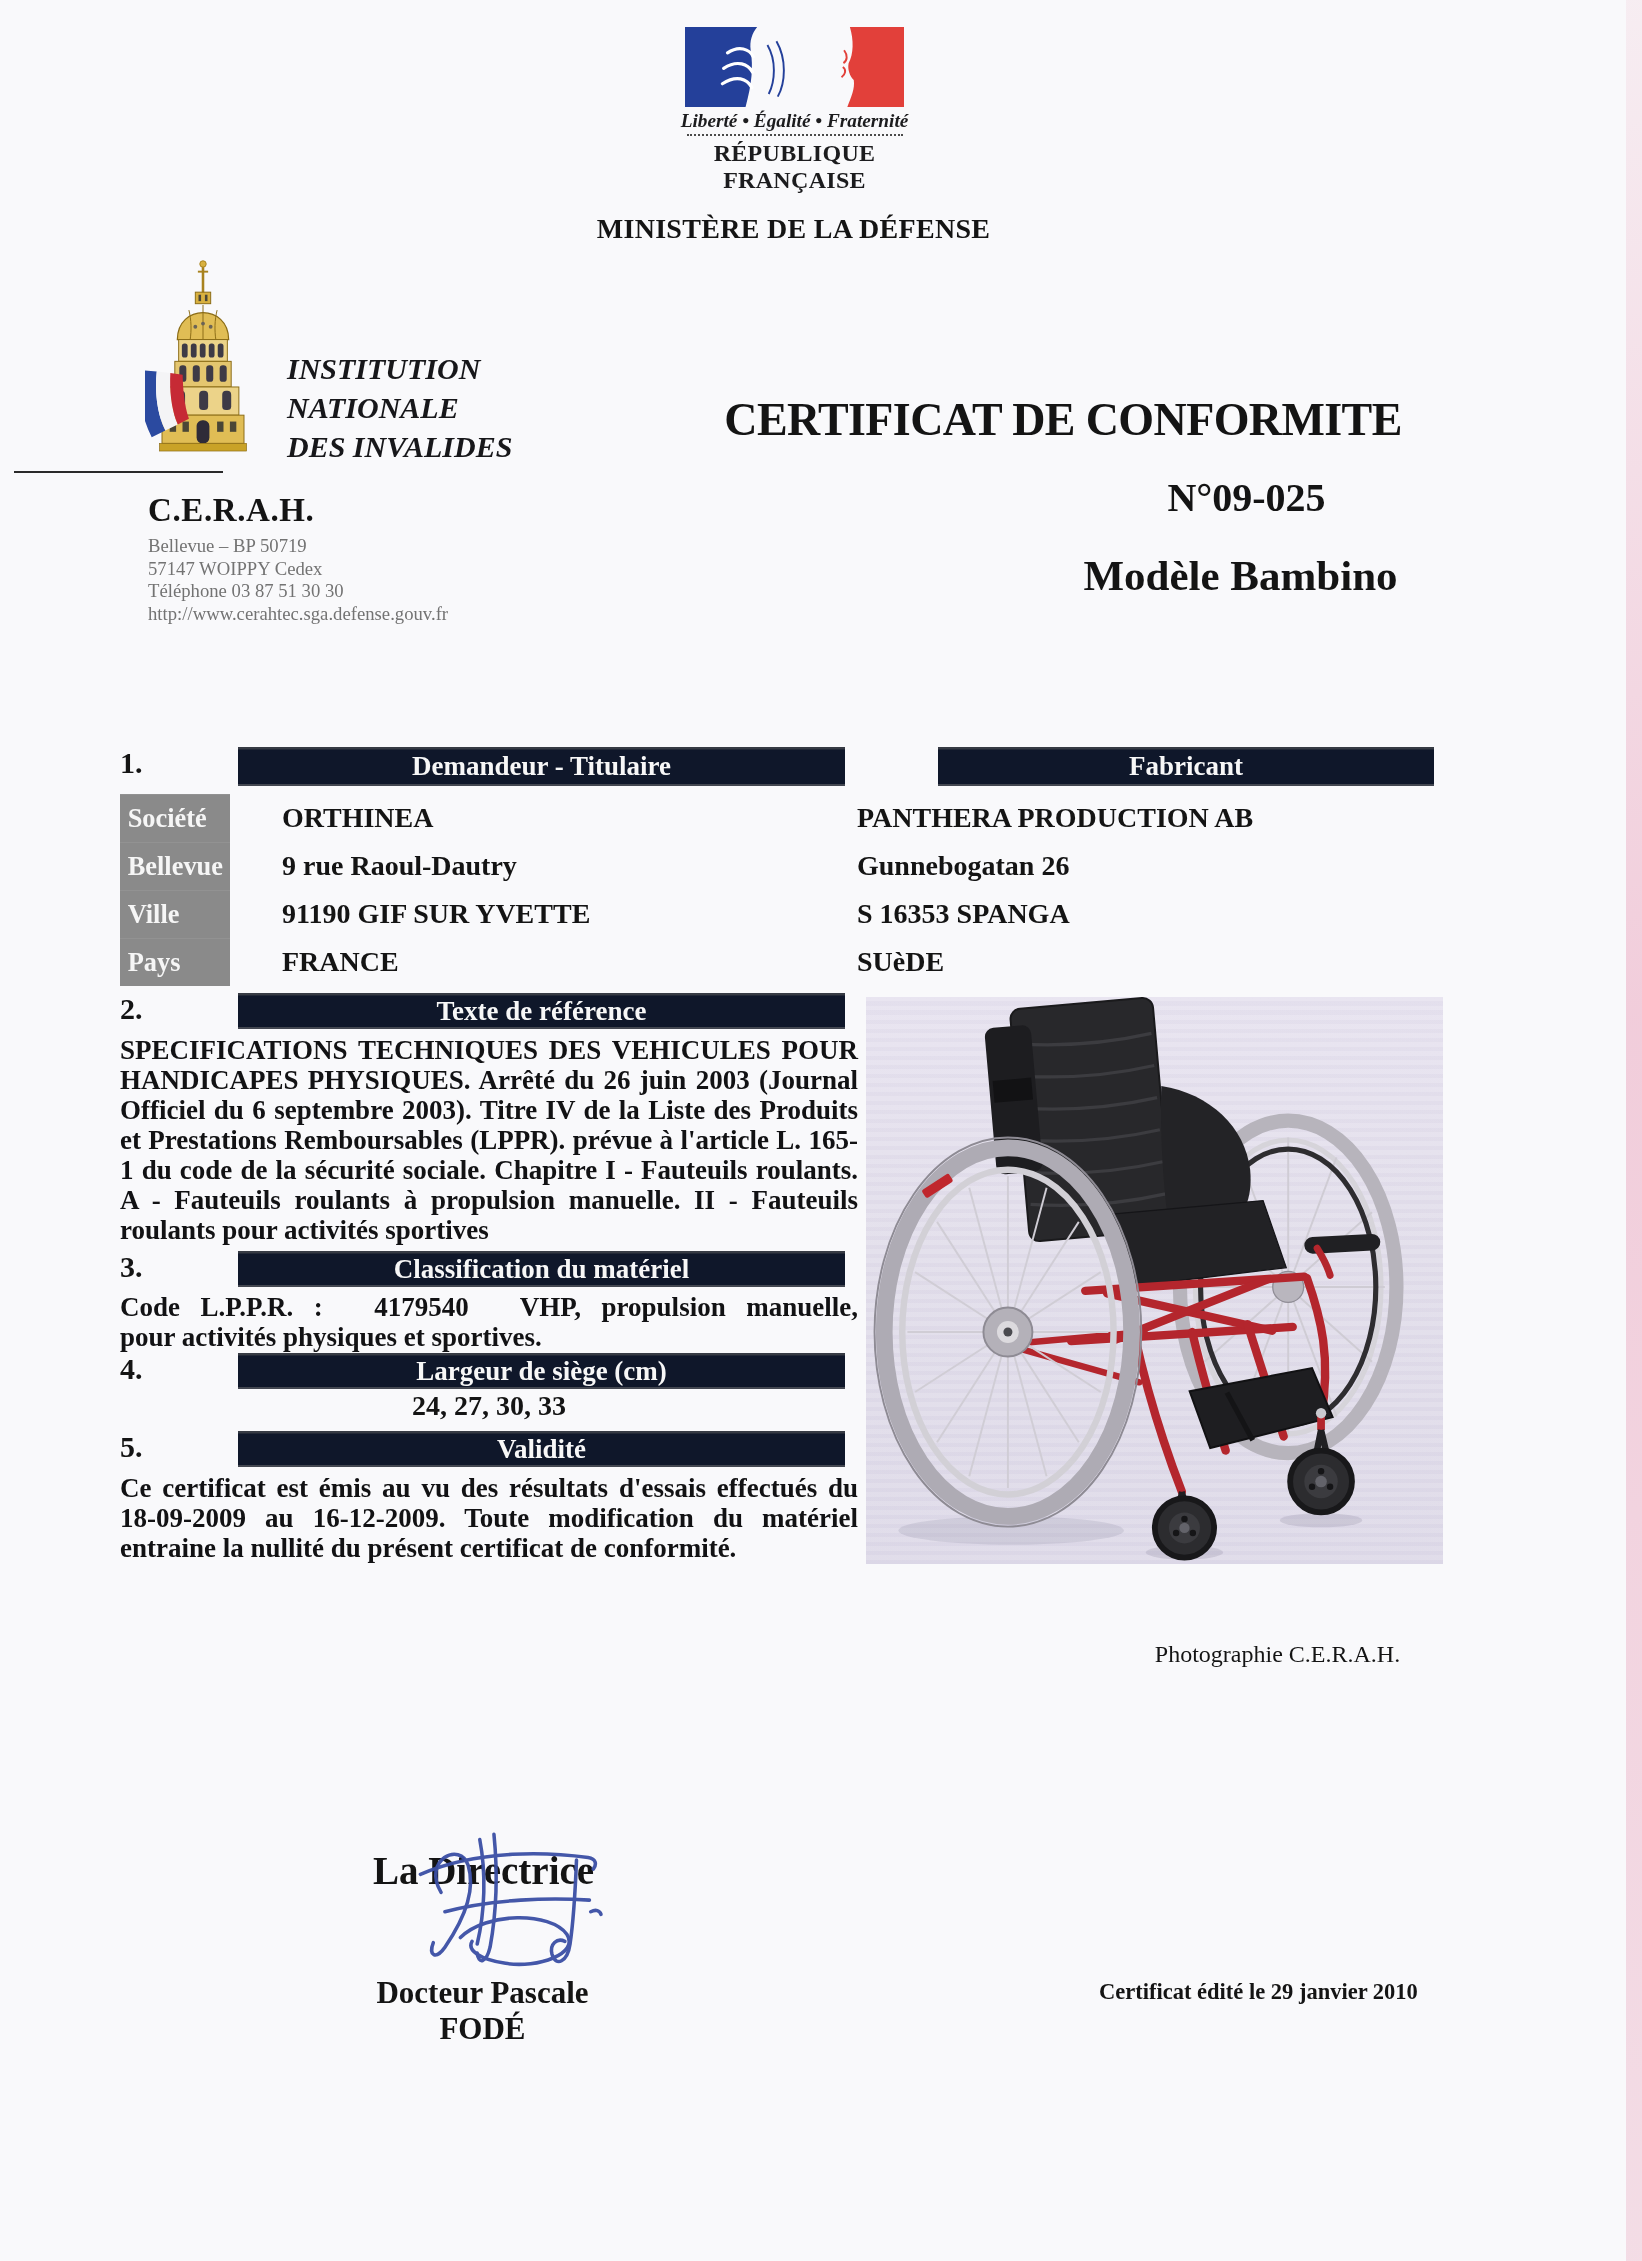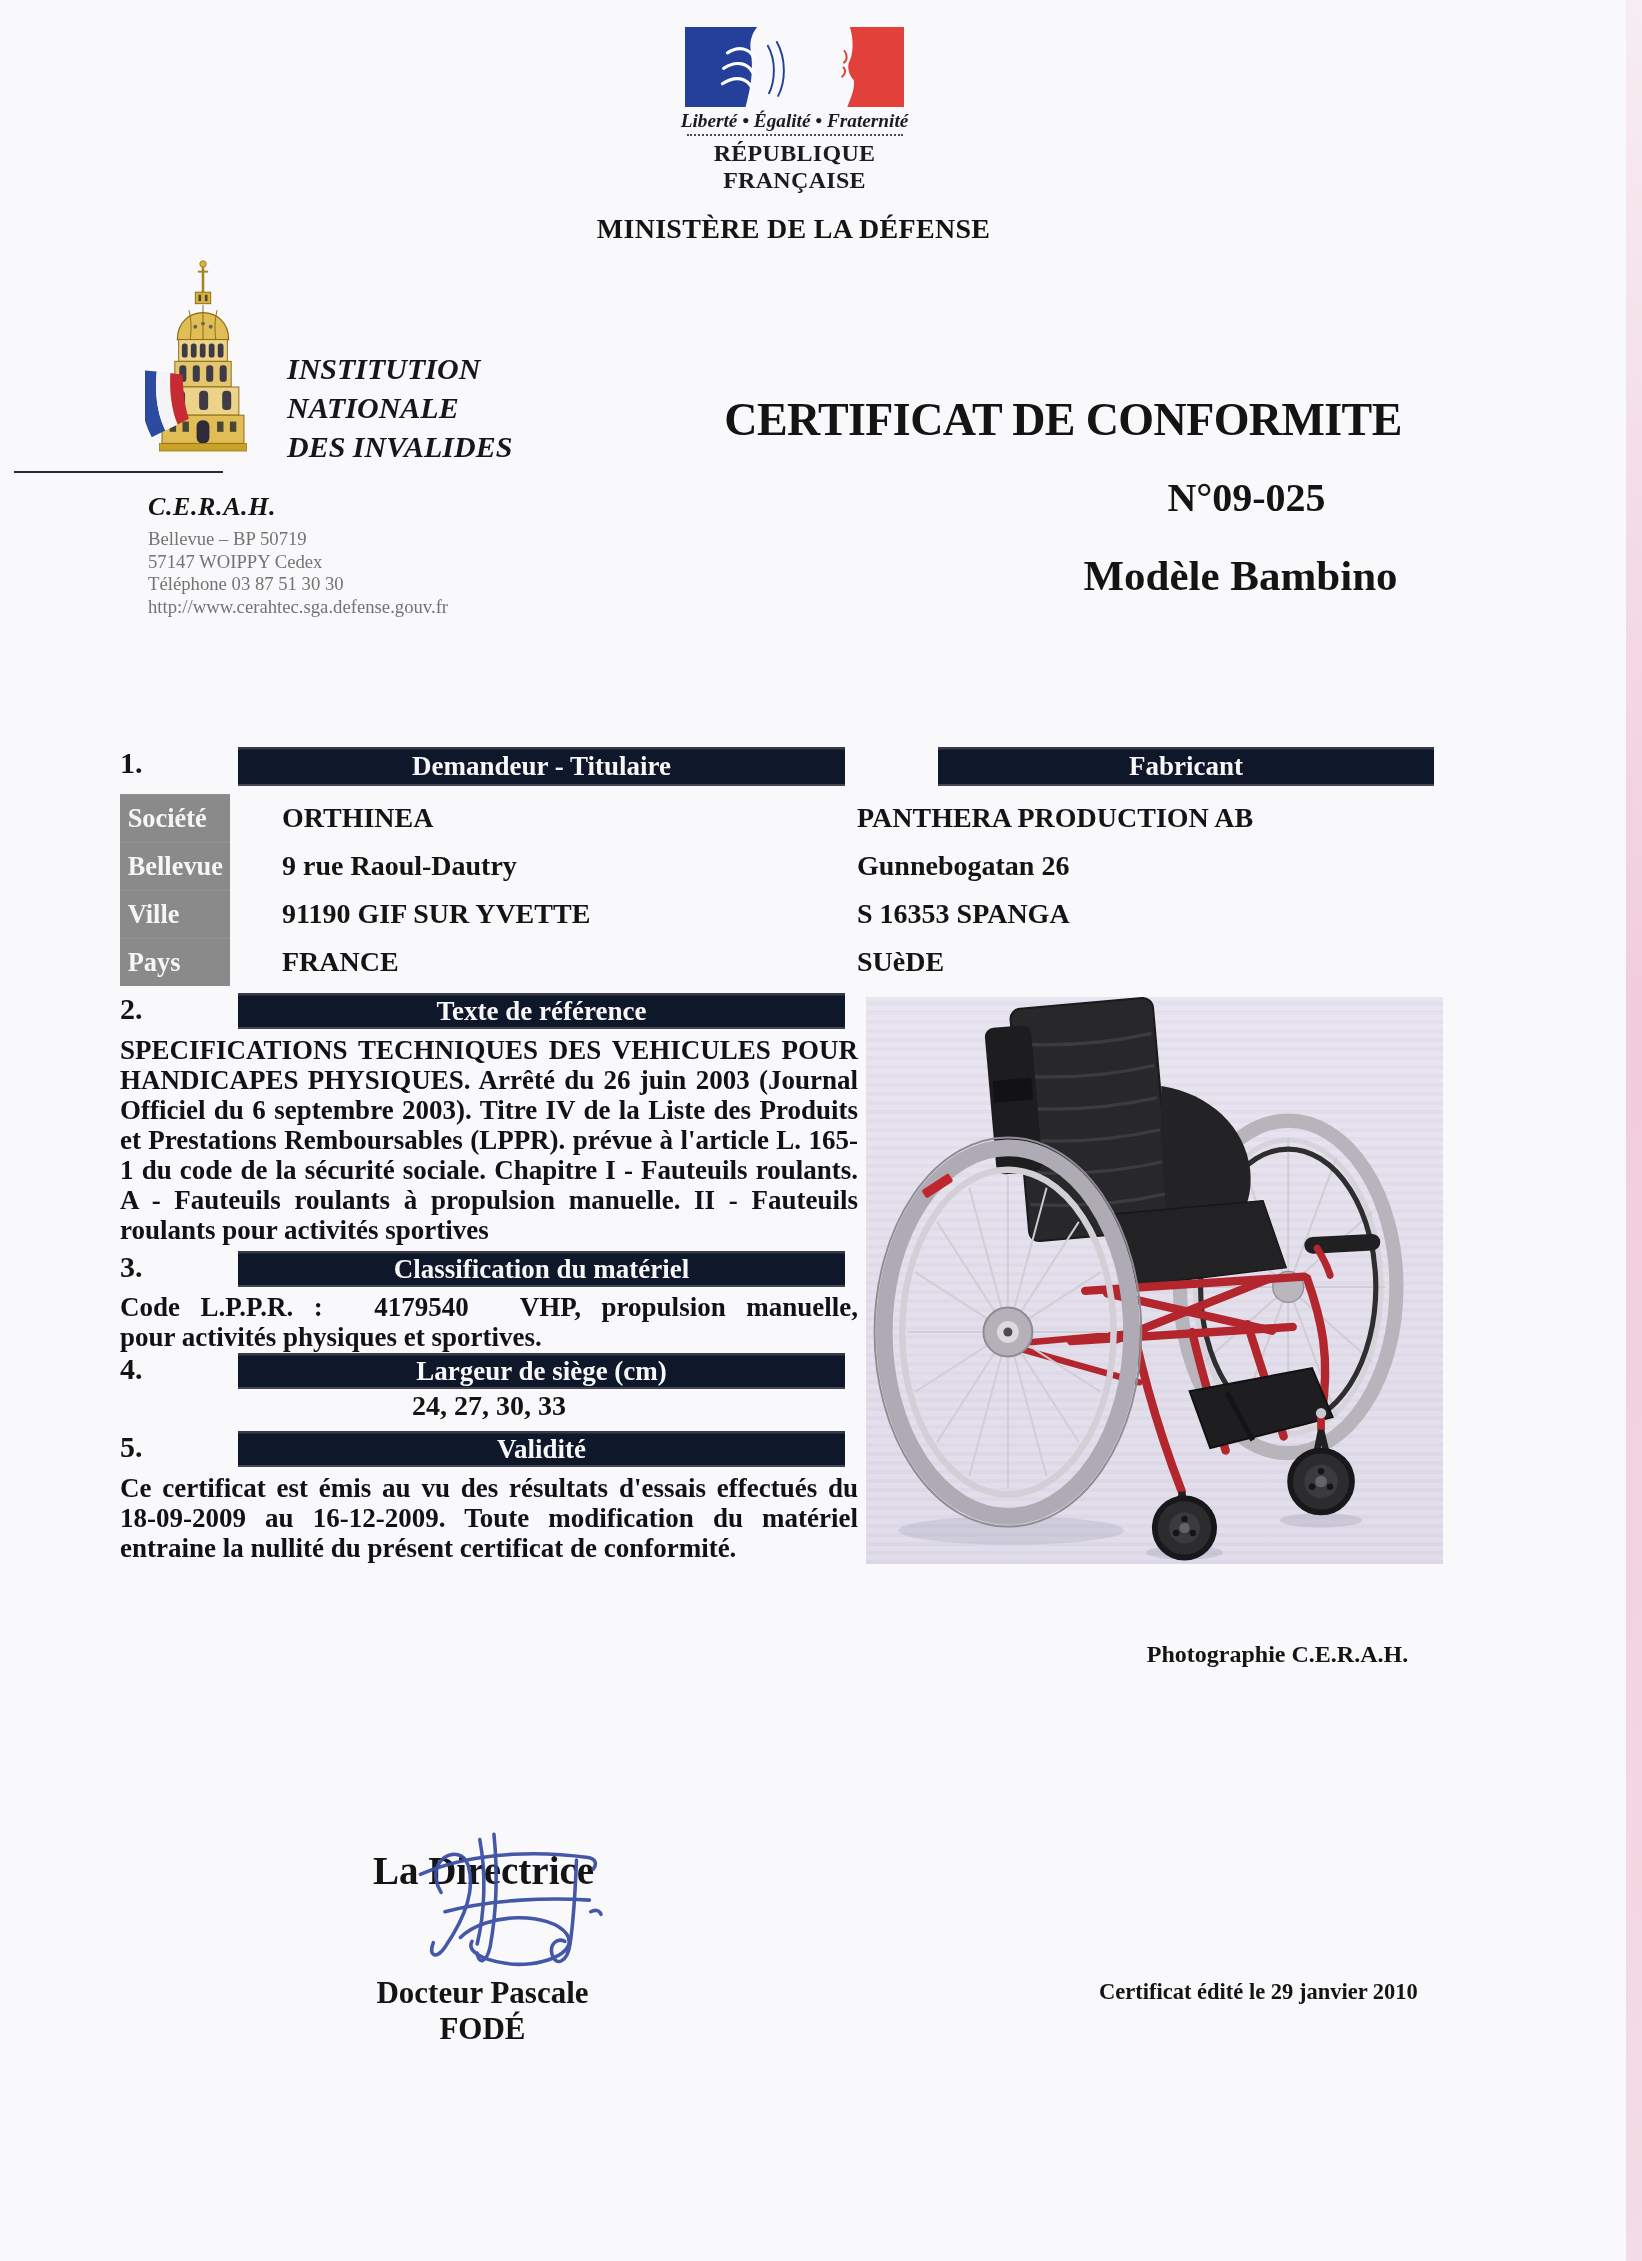--- a/index.html
+++ b/index.html
@@ -17,21 +17,21 @@
   .motto{left:653px;top:110px;width:283px;text-align:center;
     font-size:19.3px;font-weight:bold;font-style:italic;color:#1c1c1e;}
   .dotted-rule{left:687px;top:134px;width:216px;border-top:2.6px dotted #4a4a4a;height:0;}
   .rf-name{left:640px;top:140px;width:309px;text-align:center;font-size:24px;font-weight:bold;color:#1c1c1e;letter-spacing:0.3px;}
   .ministry{left:502px;top:213px;width:583px;text-align:center;font-size:28px;font-weight:bold;letter-spacing:0.3px;}
   
   .inv-svg{left:145px;top:255px;width:116px;height:205px;}
   .inst-text{left:287px;top:349px;font-size:30px;font-weight:bold;font-style:italic;line-height:39px;color:#17171a;}
   .left-rule{left:14px;top:471px;width:209px;height:1.9px;background:#2a2a2a;}
   .cerah{left:148px;top:492px;}
-  .cerah-name{font-size:26px;font-weight:bold;letter-spacing:0.6px;font-style:italic;}
+  .cerah-name{font-size:33px;font-weight:bold;letter-spacing:0.6px;}
   .cerah-lines{margin-top:6.4px;font-size:18.7px;line-height:22.5px;color:#737373;}
   
   .cert-title{left:702px;top:393px;width:722px;text-align:center;font-size:46px;font-weight:bold;letter-spacing:-0.6px;}
   .cert-number{left:1095px;top:474px;width:303px;text-align:center;font-size:40px;font-weight:bold;}
   .cert-model{left:1057px;top:551px;width:367px;text-align:center;font-size:43px;font-weight:bold;}
   
   .sec-num{font-size:30px;font-weight:bold;}
   .bar{background:#0f172a;color:#f7f7f7;font-size:27px;font-weight:bold;
     display:flex;align-items:center;justify-content:center;
     box-shadow:inset 0 2.6px 0 rgba(90,90,90,.55), inset 0 -1.9px 0 rgba(120,120,120,.5);}
@@ -47,21 +47,21 @@
   .vals{top:794px;}
   .vals-l{left:282px;width:573px;}
   .vals-r{left:857px;width:580px;}
   .val-cell{height:48px;display:flex;align-items:center;font-size:28px;font-weight:bold;}
   .s4-val{left:120px;top:1390px;width:738px;text-align:center;font-size:28px;font-weight:bold;}
   
   .photo{left:866px;top:997px;width:577px;height:567px;
     background:
       repeating-linear-gradient(180deg,rgba(255,255,255,.05) 0 4.5px,rgba(150,140,185,.05) 4.5px 9px),
       linear-gradient(180deg,#e8e4f0 0%,#e3dfeb 45%,#dfdbe9 100%);}
-  .photo-caption{left:1097px;top:1641px;width:361px;text-align:center;font-size:24px;font-weight:bold;}
+  .photo-caption{left:1097px;top:1641px;width:361px;text-align:center;font-size:24px;font-weight:normal;}
   
   .sig-title{left:361px;top:1848px;width:245px;text-align:center;font-size:39px;font-weight:bold;}
   .sig-svg{left:383px;top:1815px;width:229px;height:158px;}
   .sig-name{left:341px;top:1975px;width:283px;text-align:center;font-size:31px;font-weight:bold;}
   .footer-note{left:1099px;top:1979px;font-size:22.5px;font-weight:bold;}
 </style>
 </head>
 <body>
 
 <div class="page">

